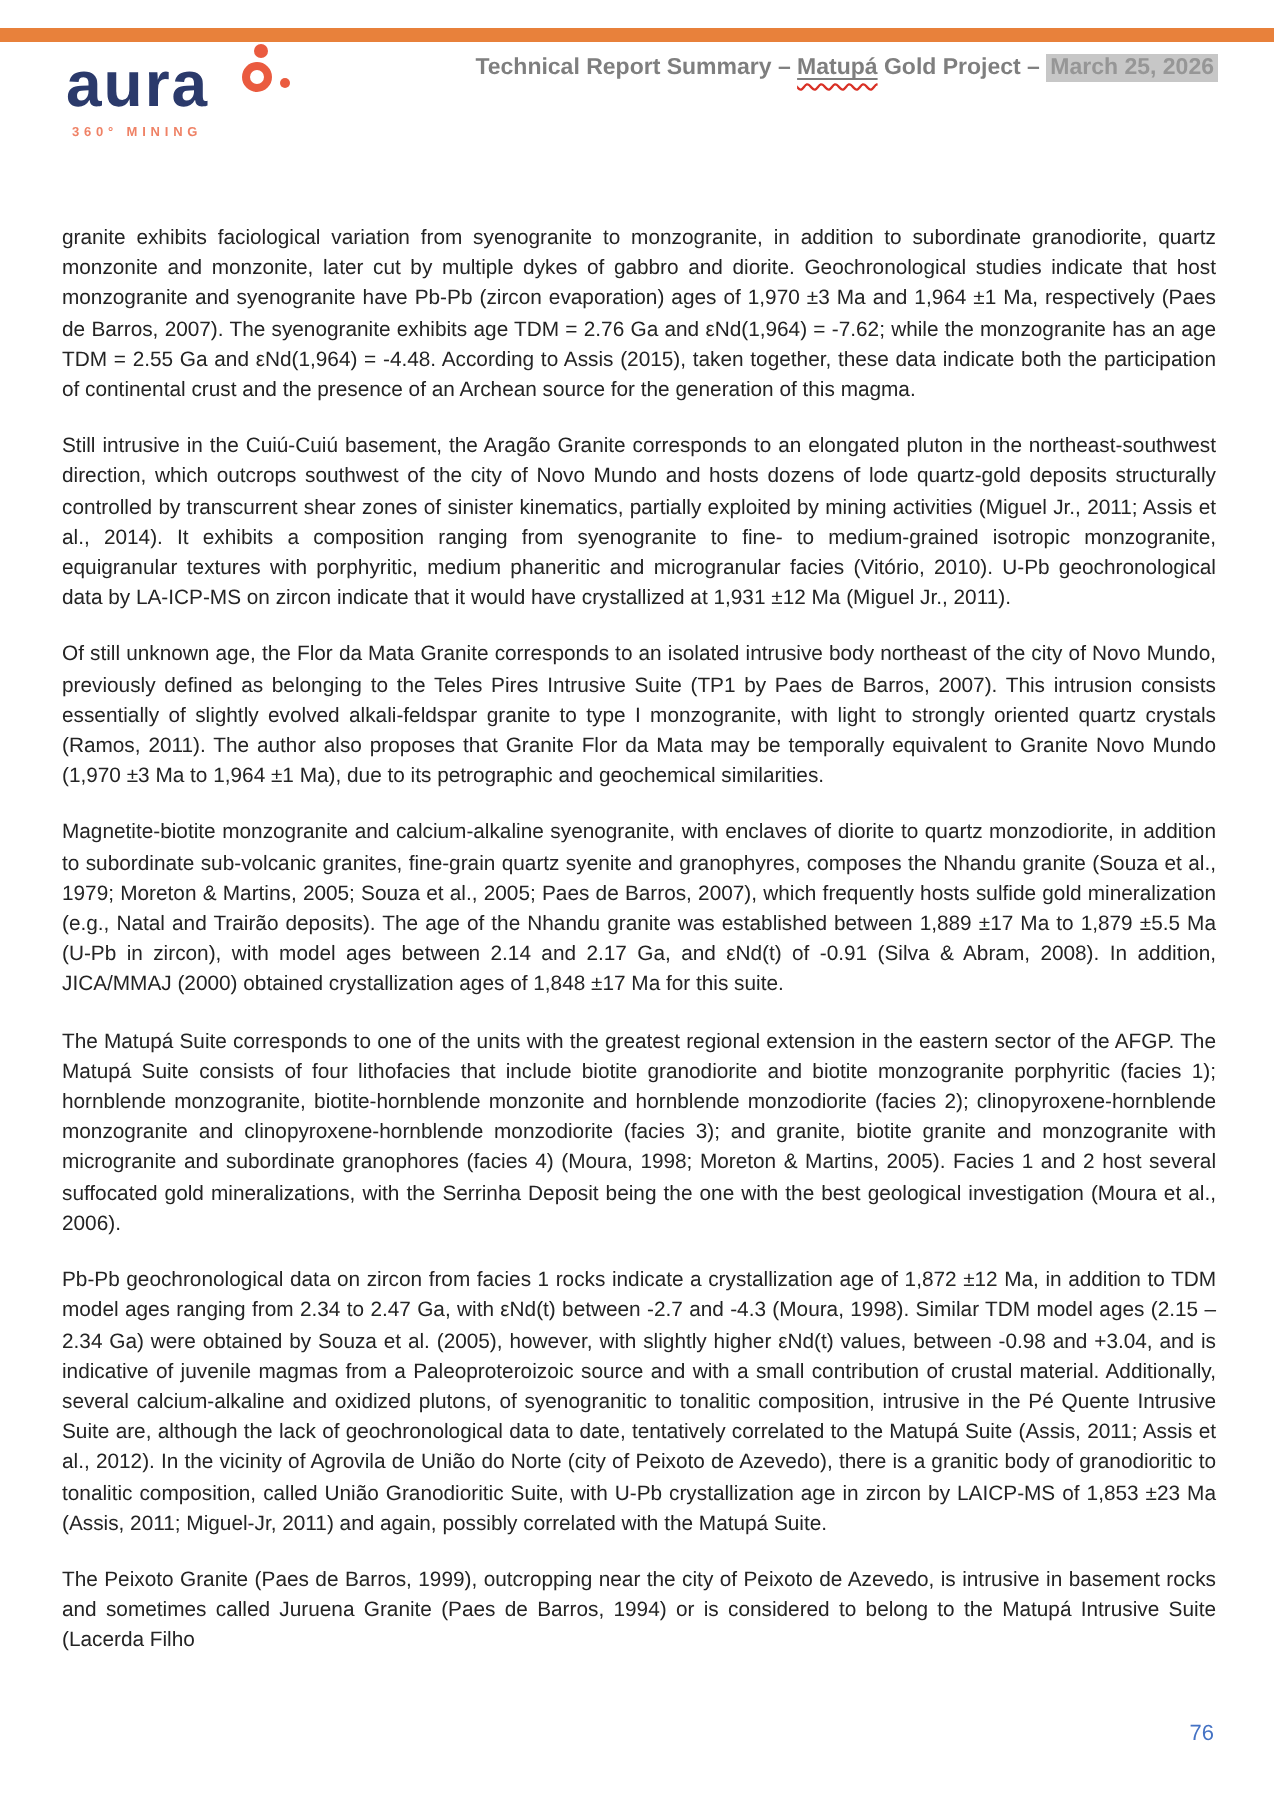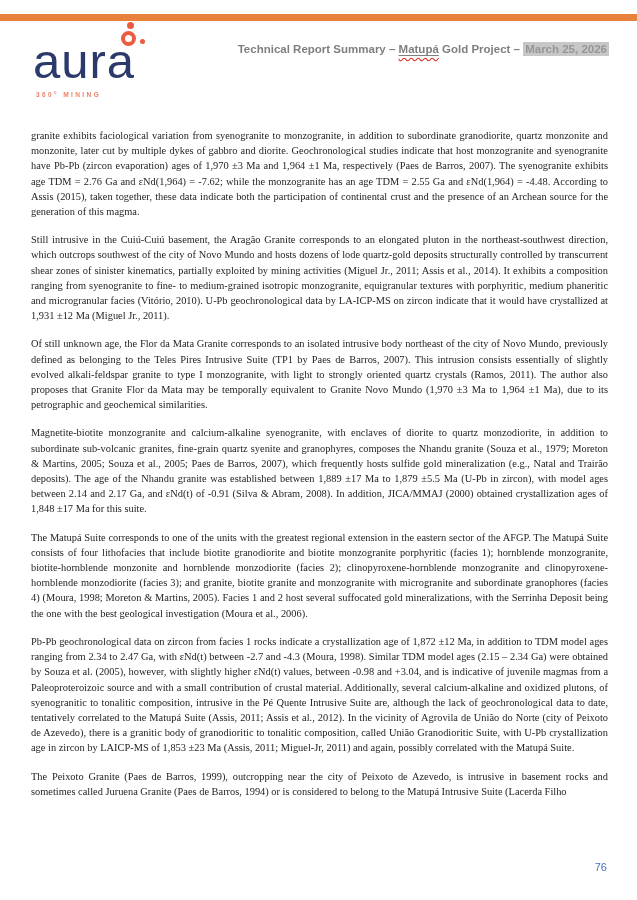--- a/index.html
+++ b/index.html
@@ -14,22 +14,22 @@
   
   .top-bar {
     position: absolute; left: 0; top: 14px;
     width: 637px; height: 7px;
     background: #E8813B;
   }
 
   
   .logo-block { position: absolute; left: 33px; top: 22px; width: 160px; }
   .logo-word {
-    font-size: 49px; line-height: 1; margin-top: 15px;
-    color: #2B3A6B; letter-spacing: 1px; font-weight: 400;
+    font-size: 32px; line-height: 1; margin-top: 4px;
+    color: #2B3A6B; letter-spacing: 1px; font-weight: 700;
   }
   .logo-tagline {
     margin-top: 5px; margin-left: 3px;
     font-size: 6.5px; letter-spacing: 2.4px;
     color: #EF8266; font-weight: bold;
   }
   .logo-icon { position: absolute; left: 87px; top: 0; width: 32px; height: 26px; }
   .icon-dot-top {
     position: absolute; left: 7px; top: 0;
     width: 7px; height: 7px; border-radius: 50%; background: #EA5B3F;
@@ -39,42 +39,42 @@
     width: 15px; height: 15px; box-sizing: border-box;
     border: 4px solid #EA5B3F; border-radius: 50%;
   }
   .icon-dot-br {
     position: absolute; left: 20px; top: 17px;
     width: 5px; height: 5px; border-radius: 50%; background: #EA5B3F;
   }
 
   
   .header-line {
-    position: absolute; left: 100px; right: 28px; top: 43px;
+    position: absolute; left: 100px; right: 28px; top: 28px;
     text-align: right;
     font-size: 11.5px; font-weight: bold; color: #7F7F7F;
     white-space: nowrap;
   }
   .project-name {
     text-decoration: underline wavy #D93025;
     text-underline-offset: 4px;
     text-decoration-skip-ink: none;
   }
   .project-name-inner {
     text-decoration: underline solid #7F7F7F;
     text-underline-offset: 2px;
   }
   .header-date {
     background: #C7C7C7; color: #969696;
     padding: 1px 2px;
   }
 
   
   .content {
-    position: absolute; left: 31px; right: 29px; top: 128px; font-family: Liberation Serif, serif;
+    position: absolute; left: 31px; right: 29px; top: 112px;
   }
   .content p {
     margin: 0 0 13px 0;
     text-align: justify;
     font-size: 10.4px; line-height: 15.2px;
     color: #242424;
   }
 
   
   .page-number {

